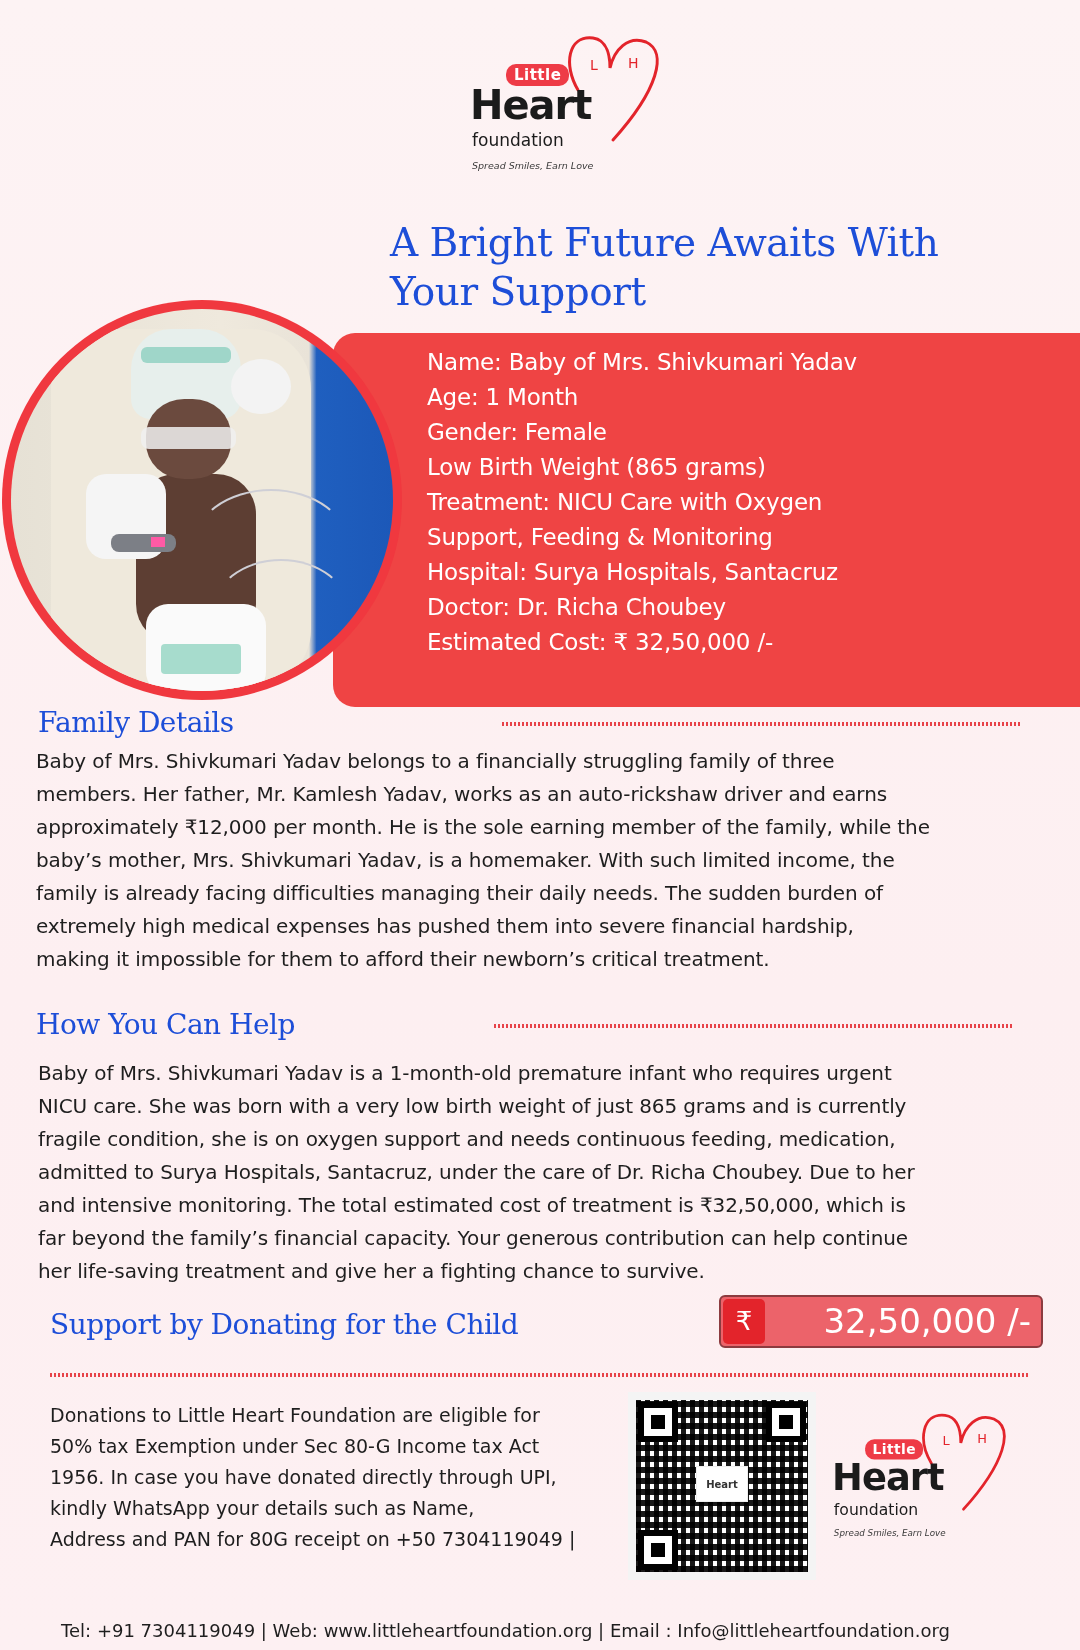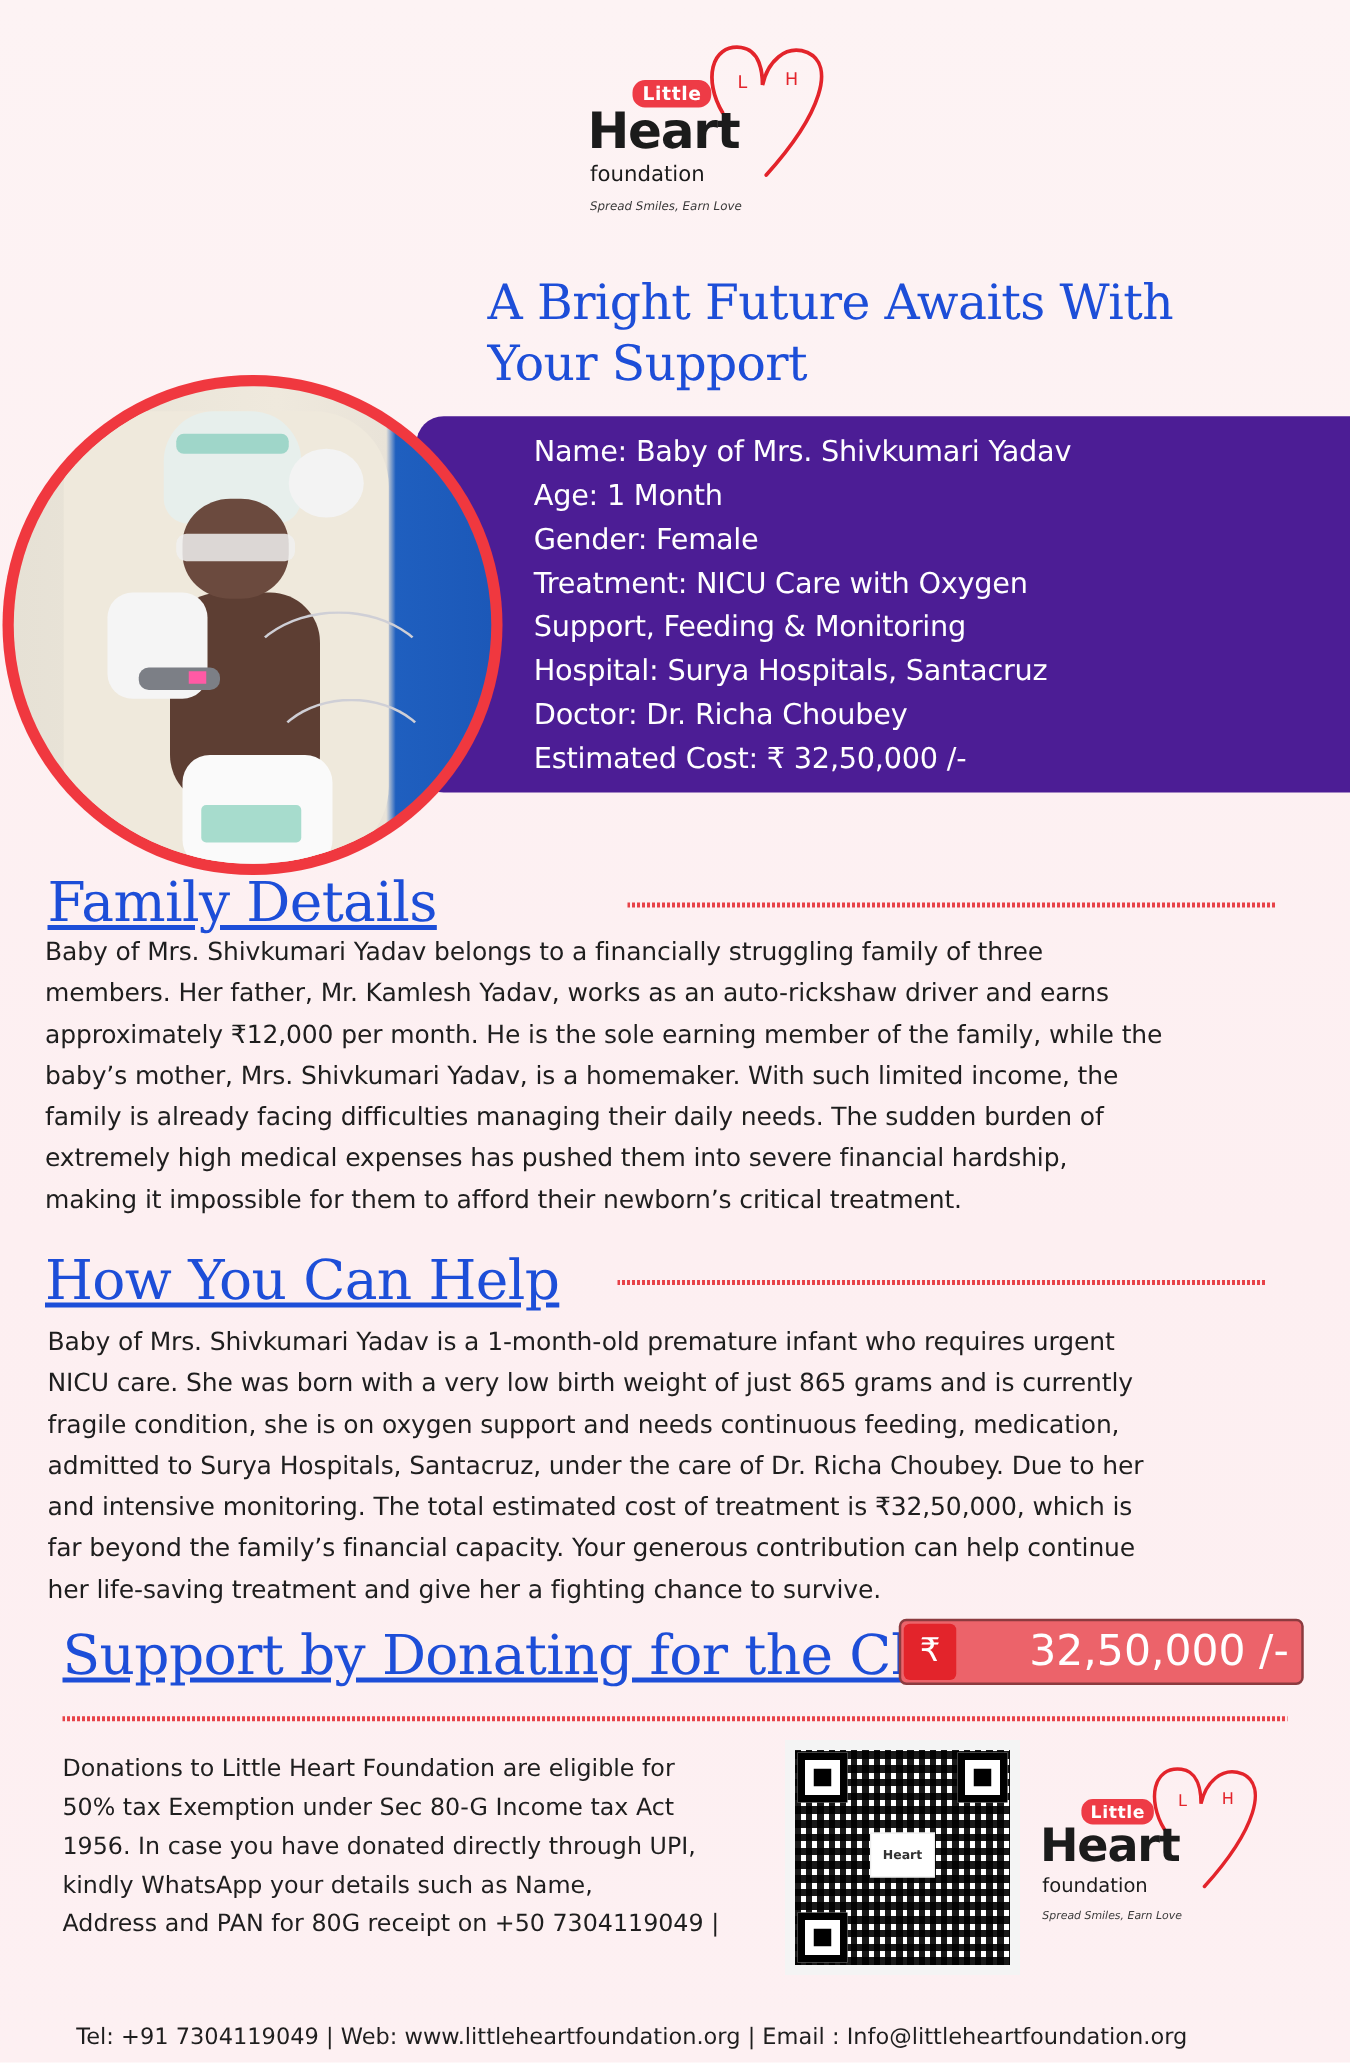--- a/index.html
+++ b/index.html
@@ -70,36 +70,36 @@
   .photo .body { position: absolute; left: 125px; top: 165px; width: 120px; height: 170px; background: #5d3e33; border-radius: 40px; }
   .photo .cloth { position: absolute; left: 75px; top: 165px; width: 80px; height: 85px; background: #f5f5f5; border-radius: 20px; }
   .photo .diaper { position: absolute; left: 135px; top: 295px; width: 120px; height: 90px; background: #fafafa; border-radius: 22px; }
   .photo .diaper-tab { position: absolute; left: 150px; top: 335px; width: 80px; height: 30px; background: #a7dccd; border-radius: 4px; }
   .photo .probe { position: absolute; left: 100px; top: 225px; width: 65px; height: 18px; background: #7c7f86; border-radius: 8px; }
   .photo .probe-pink { position: absolute; left: 140px; top: 228px; width: 14px; height: 10px; background: #ff5aa5; }
   .photo .wire { position: absolute; border: 2px solid #cfcfd6; border-color: #cfcfd6 transparent transparent transparent; border-radius: 50%; }
 
   
   .info-card {
-    left: 333px; top: 333px; width: 747px; height: 301px;
-    background: #4c1d95;
+    left: 333px; top: 333px; width: 747px; height: 374px;
+    background: #ef4444;
     border-radius: 22px 0 0 22px;
     padding: 12px 0 0 94px;
   }
   .info-card .line {
     color: #ffffff;
     font-family: "DejaVu Sans", sans-serif;
     font-size: 23px;
     line-height: 35px;
     letter-spacing: -0.2px;
     white-space: nowrap;
   }
 
   
-  .section-title { font-size: 44px; line-height: 44px; letter-spacing: -0.5px; white-space: nowrap; text-decoration: underline; }
+  .section-title { font-size: 28px; line-height: 44px; letter-spacing: -0.5px; white-space: nowrap; }
   .divider {
     height: 4px;
     background: repeating-linear-gradient(90deg, #e3242b 0 2px, transparent 2px 4px);
     opacity: 0.85;
   }
 
   .para {
     font-family: "DejaVu Sans", sans-serif;
     font-size: 20px;
     line-height: 33px;
@@ -177,20 +177,21 @@
   <span class="found-word">foundation</span>
   <span class="tagline">Spread Smiles, Earn Love</span>
 </div>
 
 <h1 class="abs serif-red main-title">A Bright Future Awaits With Your Support</h1>
 
 <div class="abs info-card">
   <div class="line">Name: Baby of Mrs. Shivkumari Yadav</div>
   <div class="line">Age: 1 Month</div>
   <div class="line">Gender: Female</div>
+  <div class="line">Low Birth Weight (865 grams)</div>
   <div class="line">Treatment: NICU Care with Oxygen</div>
   <div class="line">Support, Feeding &amp; Monitoring</div>
   <div class="line">Hospital: Surya Hospitals, Santacruz</div>
   <div class="line">Doctor: Dr. Richa Choubey</div>
   <div class="line">Estimated Cost: ₹ 32,50,000 /-</div>
 </div>
 
 <div class="abs photo-ring">
   <div class="photo" title="Premature baby in NICU with oxygen support">
     <div class="pillow"></div>

